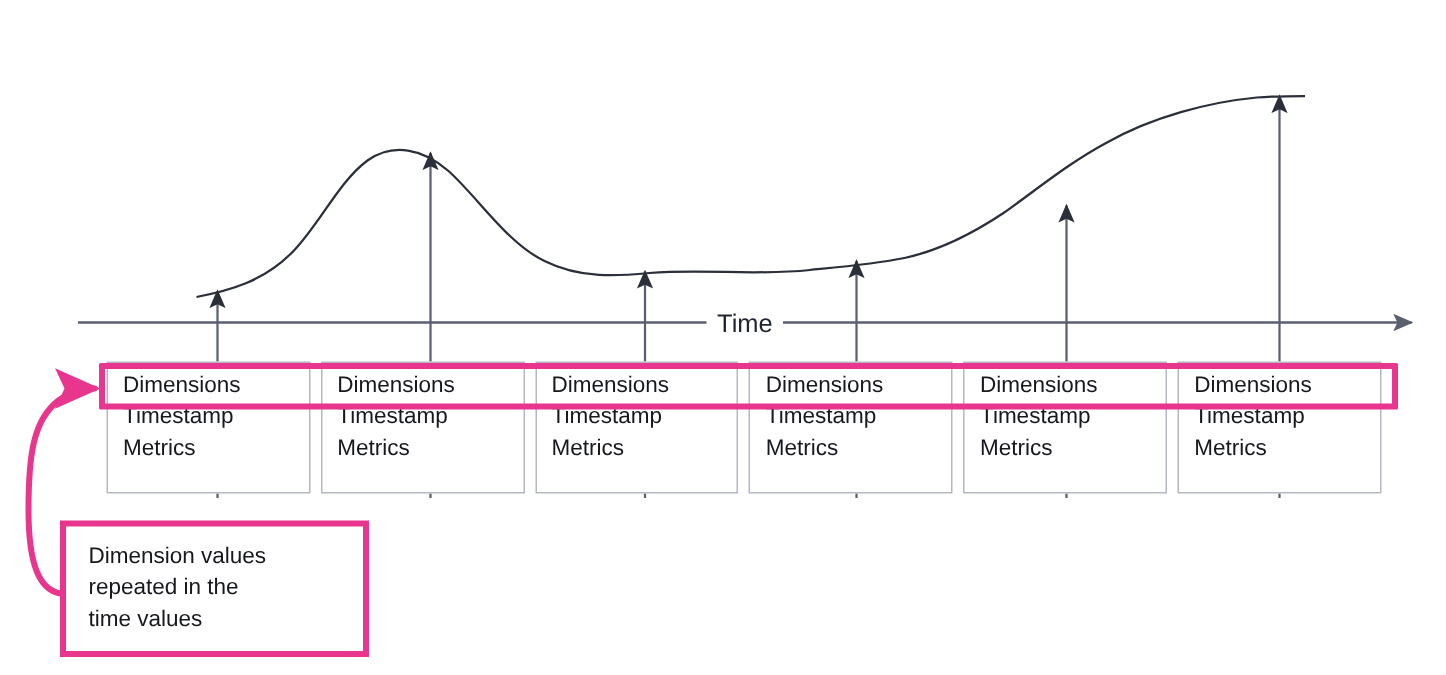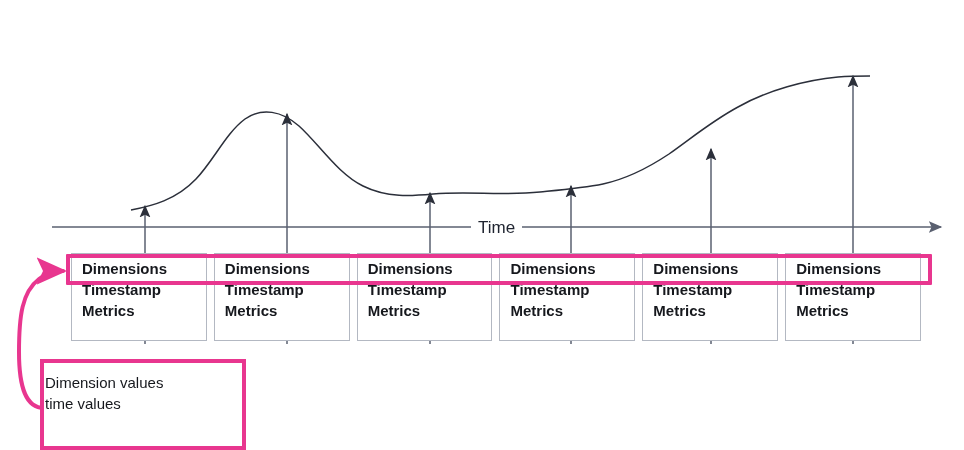--- a/index.html
+++ b/index.html
@@ -9,21 +9,21 @@
   }
   body {
     width: 964px;
     height: 450px;
     position: relative;
     overflow: hidden;
     font-family: "Liberation Sans", sans-serif;
   }
   #stage {
     position: absolute;
-    left: 0; top: 16px;
+    left: 0; top: 4px;
     width: 964px;
     height: 359px;
   }
   
   #vector {
     position: absolute;
     left: 0; top: 0;
     width: 964px;
     height: 450px;
     pointer-events: none;
@@ -40,21 +40,20 @@
   }
   
   #records {
     position: absolute;
     left: 71px;
     top: 237px;
     width: 850px;
     height: 88px;
     display: flex;
     gap: 7px;
-    font-weight: bold;
   }
   .record-box {
     flex: 1 1 0;
     border: 1px solid #b3b8c2;
     background: #ffffff;
     box-sizing: border-box;
     padding: 4px 0 0 10px;
   }
   .record-line {
     font-size: 15px;
@@ -77,21 +76,21 @@
   
   #annotation {
     position: absolute;
     left: 40px;
     top: 343px;
     width: 206px;
     height: 91px;
     border: 4px solid #e8368f;
     background: #ffffff;
     box-sizing: border-box;
-    padding: 9px 1px;
+    padding: 9px 15px;
   }
   .annotation-line {
     font-size: 15px;
     line-height: 21px;
     color: #16181d;
     white-space: nowrap;
   }
 </style>
 </head>
 <body>
@@ -176,16 +175,17 @@
       <div class="record-line">Timestamp</div>
       <div class="record-line">Metrics</div>
     </div>
 
   </div>
 
   <div id="dim-highlight"></div>
 
   <div id="annotation">
     <div class="annotation-line">Dimension values</div>
+    <div class="annotation-line">repeated in the</div>
     <div class="annotation-line">time values</div>
   </div>
 
 </div>
 
 </body></html>

